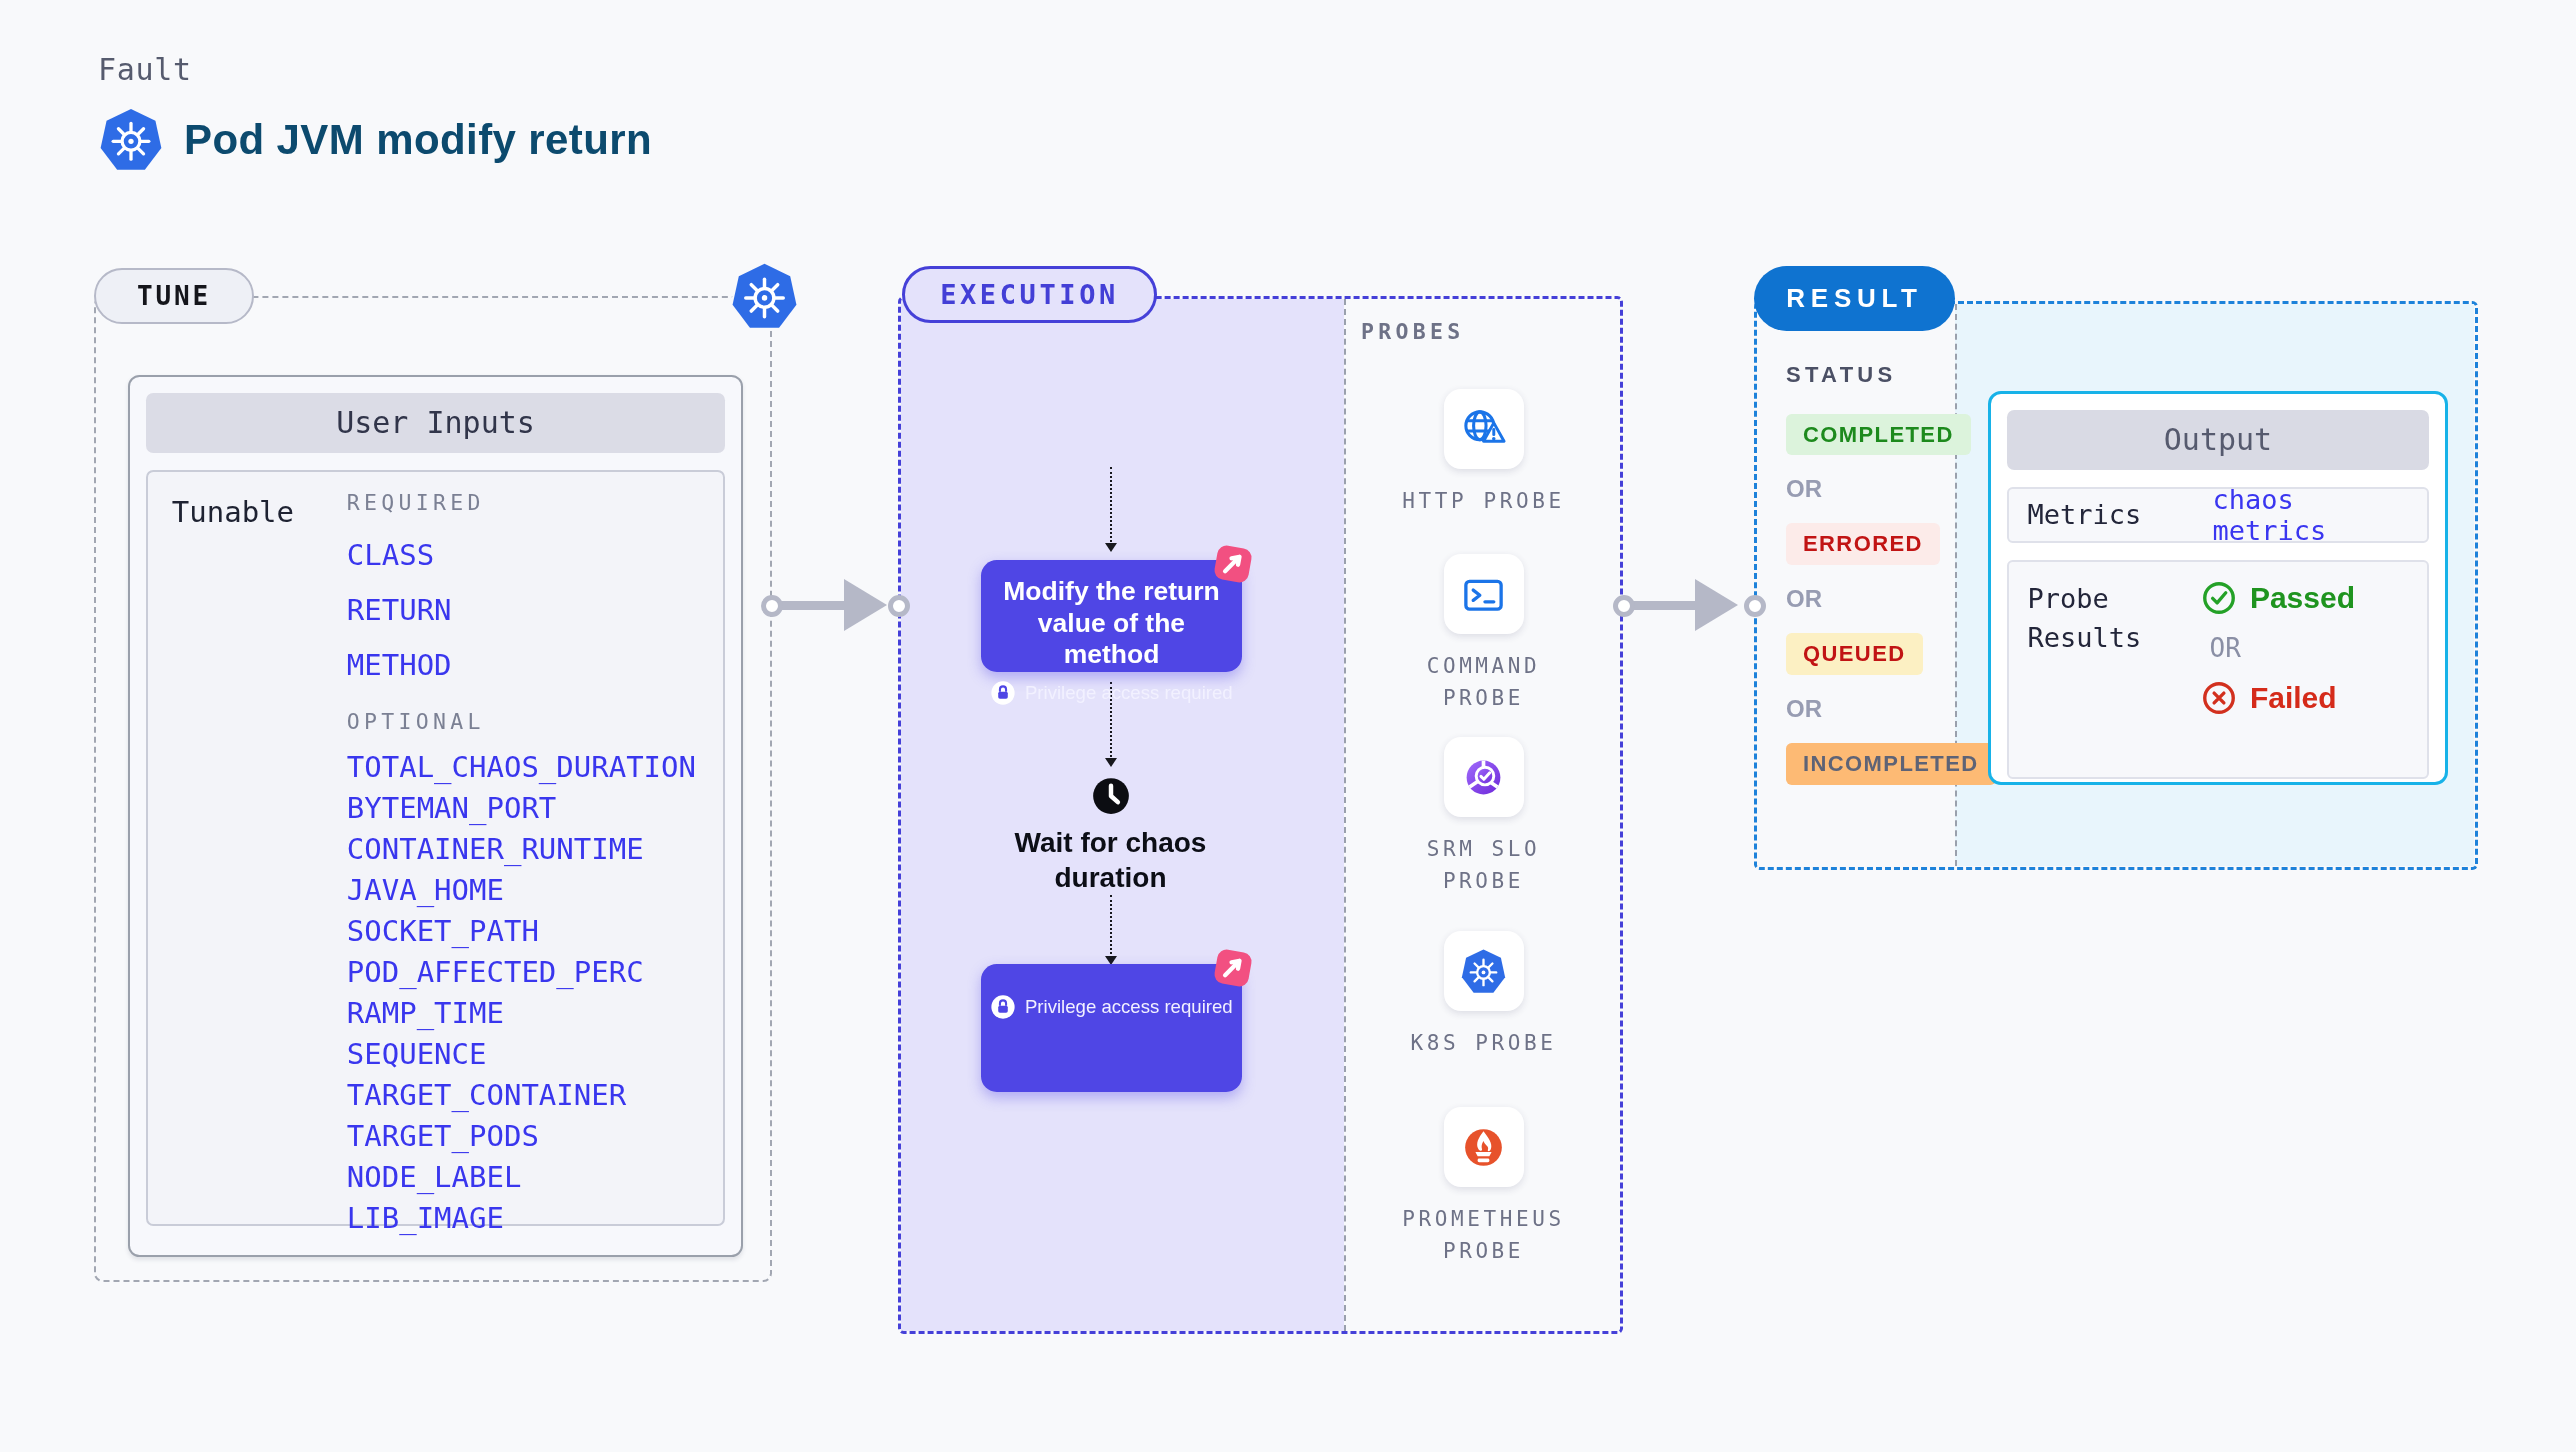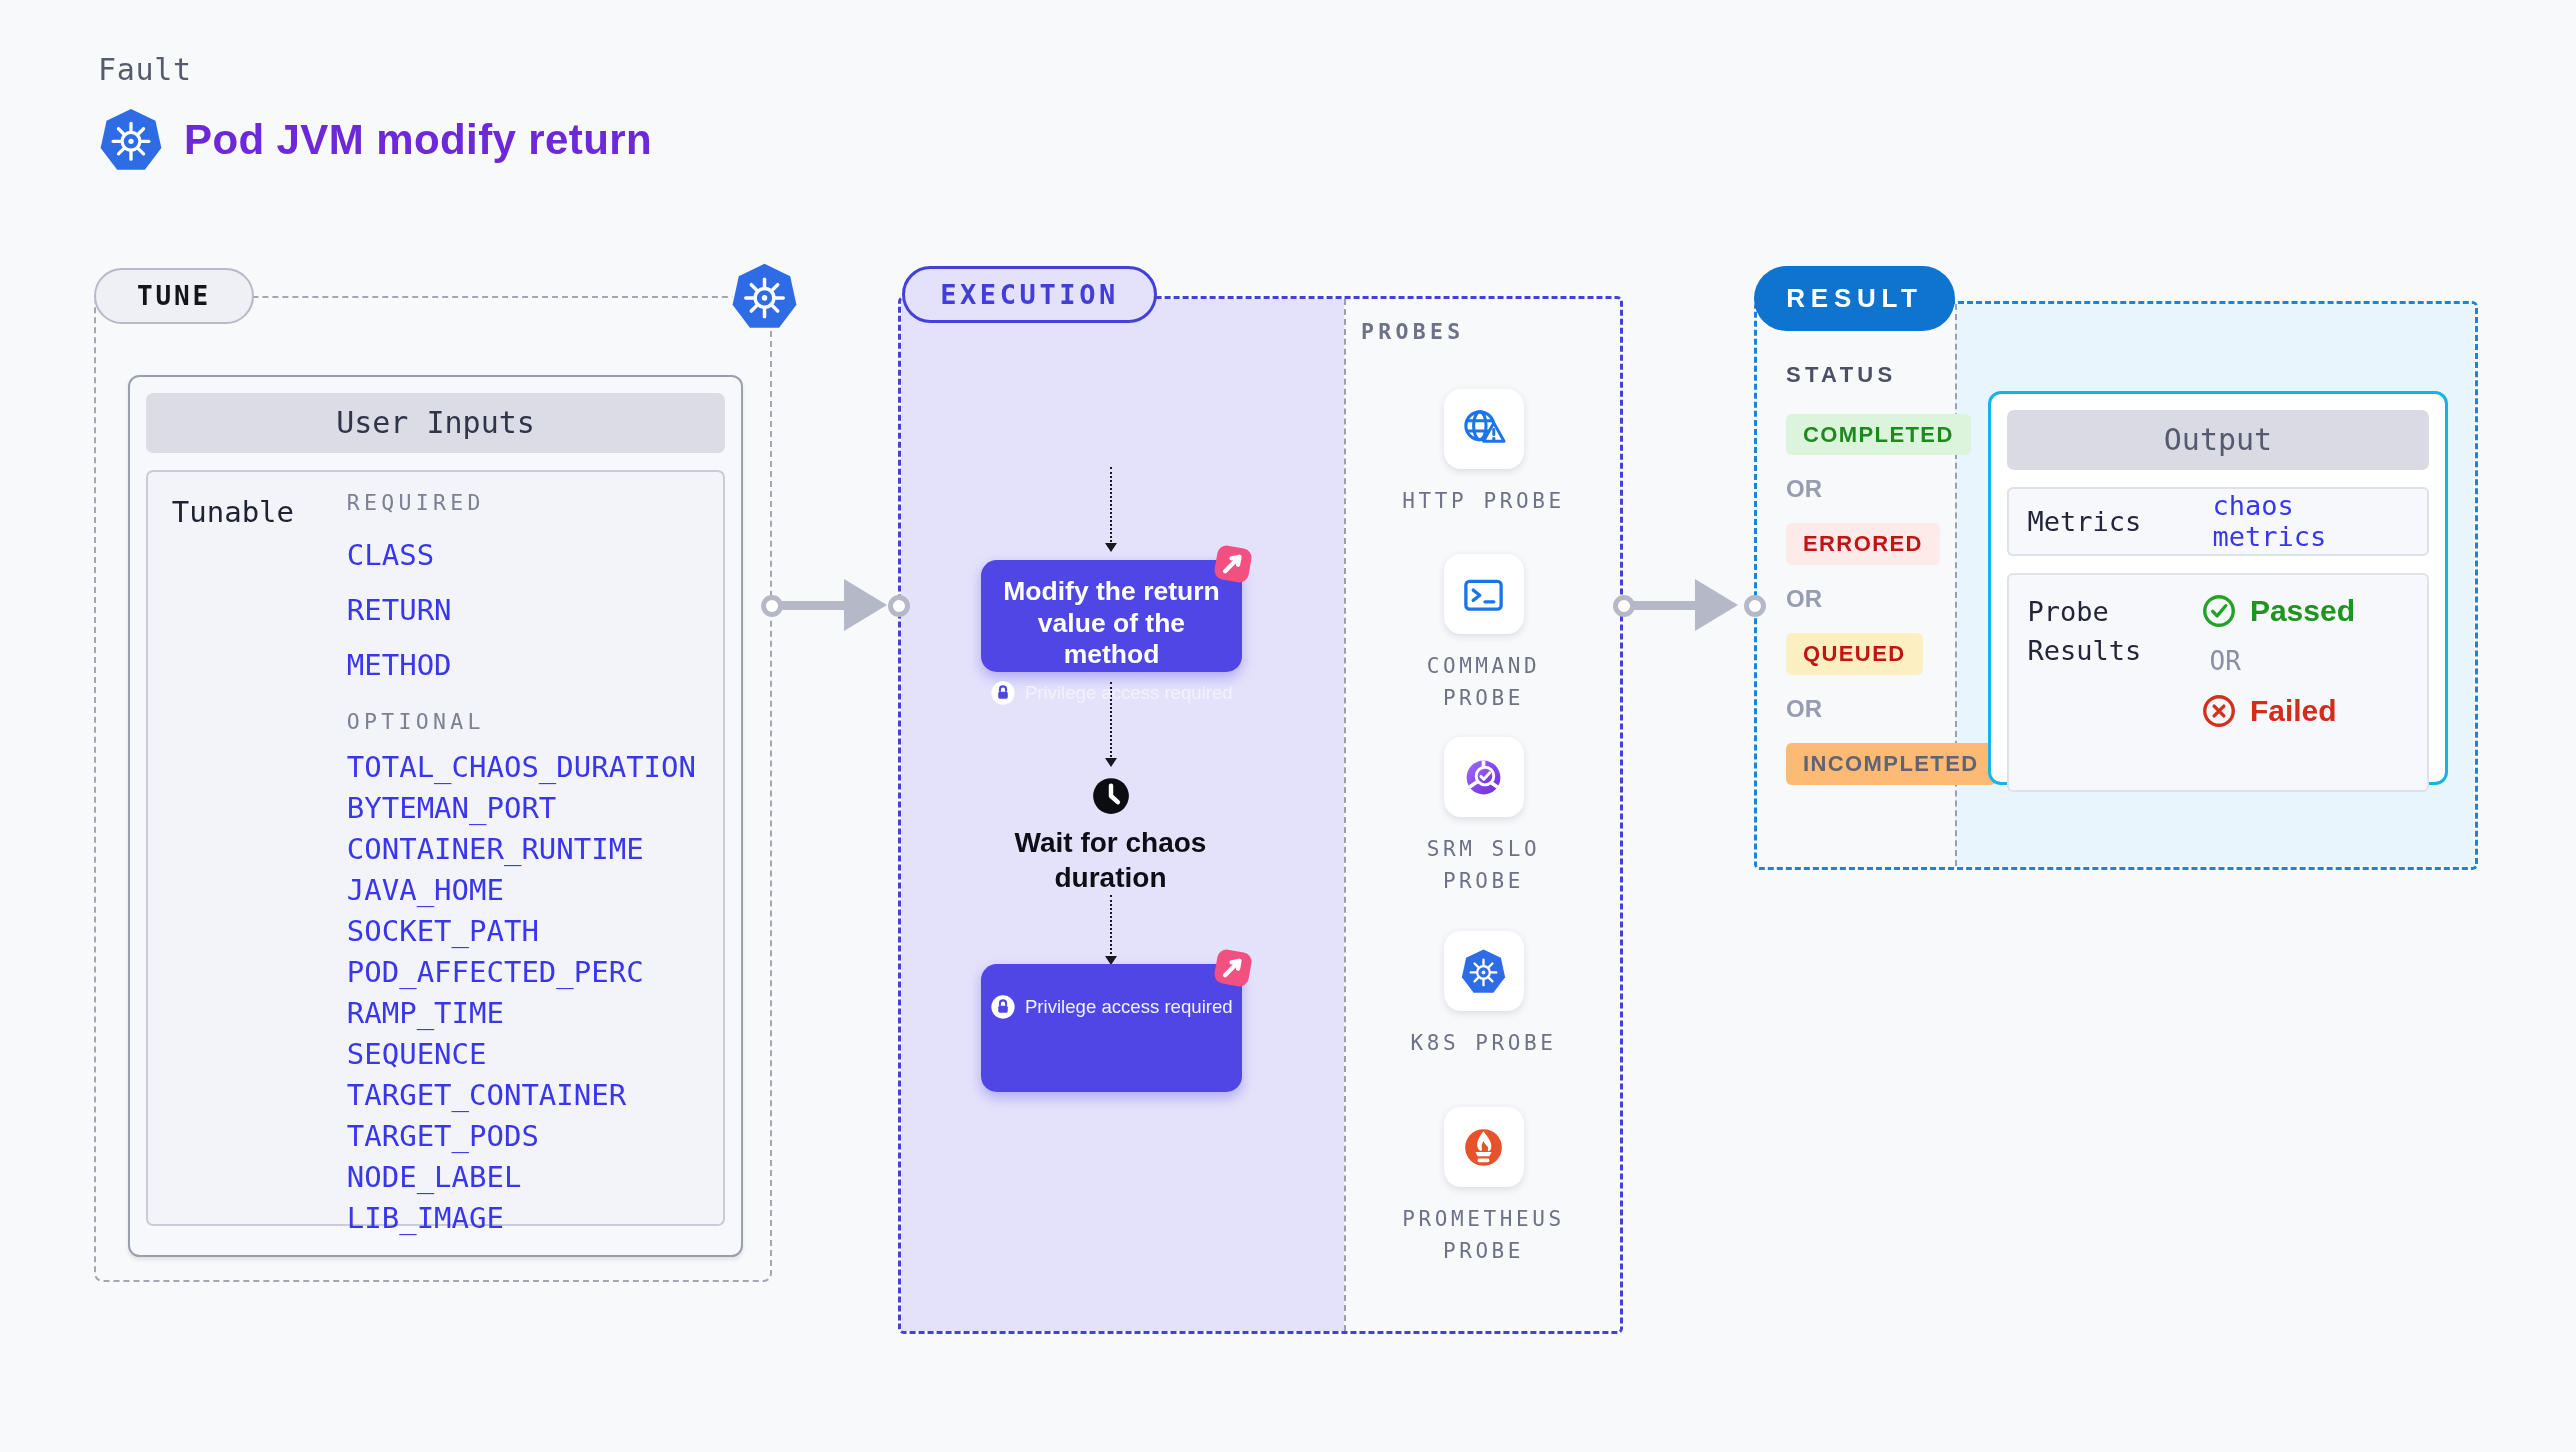--- a/index.html
+++ b/index.html
@@ -6,21 +6,21 @@
   html,body { width:2576px; height:1452px; }
   body { background:#f8f9fb; font-family:"Liberation Sans", sans-serif; overflow:hidden; }
   #canvas { position:relative; width:2576px; height:1452px; background:#f8f9fb; }
   .mono { font-family:"DejaVu Sans Mono", monospace; }
   .prewrap { white-space:pre-line; }
   .abs { position:absolute; }
 
   
   .fault-label { left:98px; top:52px; font-size:30px; color:#565b6e; letter-spacing:0.7px; }
   .title-row { left:98px; top:107px; display:flex; align-items:center; gap:20px; }
-  .page-title { font-size:42px; font-weight:bold; color:#6d28d9; letter-spacing:0.4px; }
+  .page-title { font-size:42px; font-weight:bold; color:#0c4a6e; letter-spacing:0.4px; }
 
   
   .pill { position:absolute; display:flex; align-items:center; justify-content:center;
           border-radius:34px; font-weight:bold; z-index:30; }
   .tune-pill { left:94px; top:268px; width:160px; height:56px; background:#eef0f6;
                border:2.9px solid #b6b9c8; color:#14151b; font-size:26px; letter-spacing:2.9px; }
   .exec-pill { left:902px; top:266px; width:255px; height:57px; background:#e4e2fb;
                border:3.6px solid #4540d8; color:#433fd6; font-size:27px; letter-spacing:3.6px; }
   .result-pill { left:1754px; top:266px; width:201px; height:65px; background:#0f73d0;
                color:#ffffff; font-size:26px; letter-spacing:5.7px; }
@@ -97,21 +97,21 @@
   .badge-queued { background:#fcf0c3; color:#c11414; }
   .badge-incompleted { background:#fdba74; color:#5e6376; }
   .or-text { font-size:24px; font-weight:bold; color:#979cb2; }
 
   .output-card { left:1988px; top:391px; width:460px; height:394px; background:#ffffff;
                  border:3.6px solid #17b2e8; border-radius:13px; padding:15.8px; z-index:12; }
   .output-header { height:60px; background:#d9dae4; border-radius:7.2px; display:flex;
                    align-items:center; justify-content:center; font-size:30px; color:#565a6e; }
   .output-row { margin-top:17px; background:#f7f8fb; border:2.1px solid #dfe1ea; border-radius:5.7px;
                 padding:17px 18.6px; display:flex; }
-  .metrics-row { align-items:center; height:69px; }
+  .metrics-row { align-items:center; height:56px; }
   .row-label { font-size:27px; color:#23263a; width:152px; line-height:1.45; }
   .metrics-value { font-size:27px; color:#3a36f0; margin-left:44px; }
   .probe-results-row { height:219px; align-items:flex-start; }
   .pr-right { margin-left:21.5px; padding-top:1.4px; }
   .pr-item { display:flex; align-items:center; gap:13px; }
   .passed-text { font-size:30px; font-weight:bold; color:#1f941f; }
   .failed-text { font-size:30px; font-weight:bold; color:#d52b1a; }
   .pr-or { margin:17px 0 17px 8.6px; font-size:26px; color:#8a8fa5; }
 </style>
 </head>

